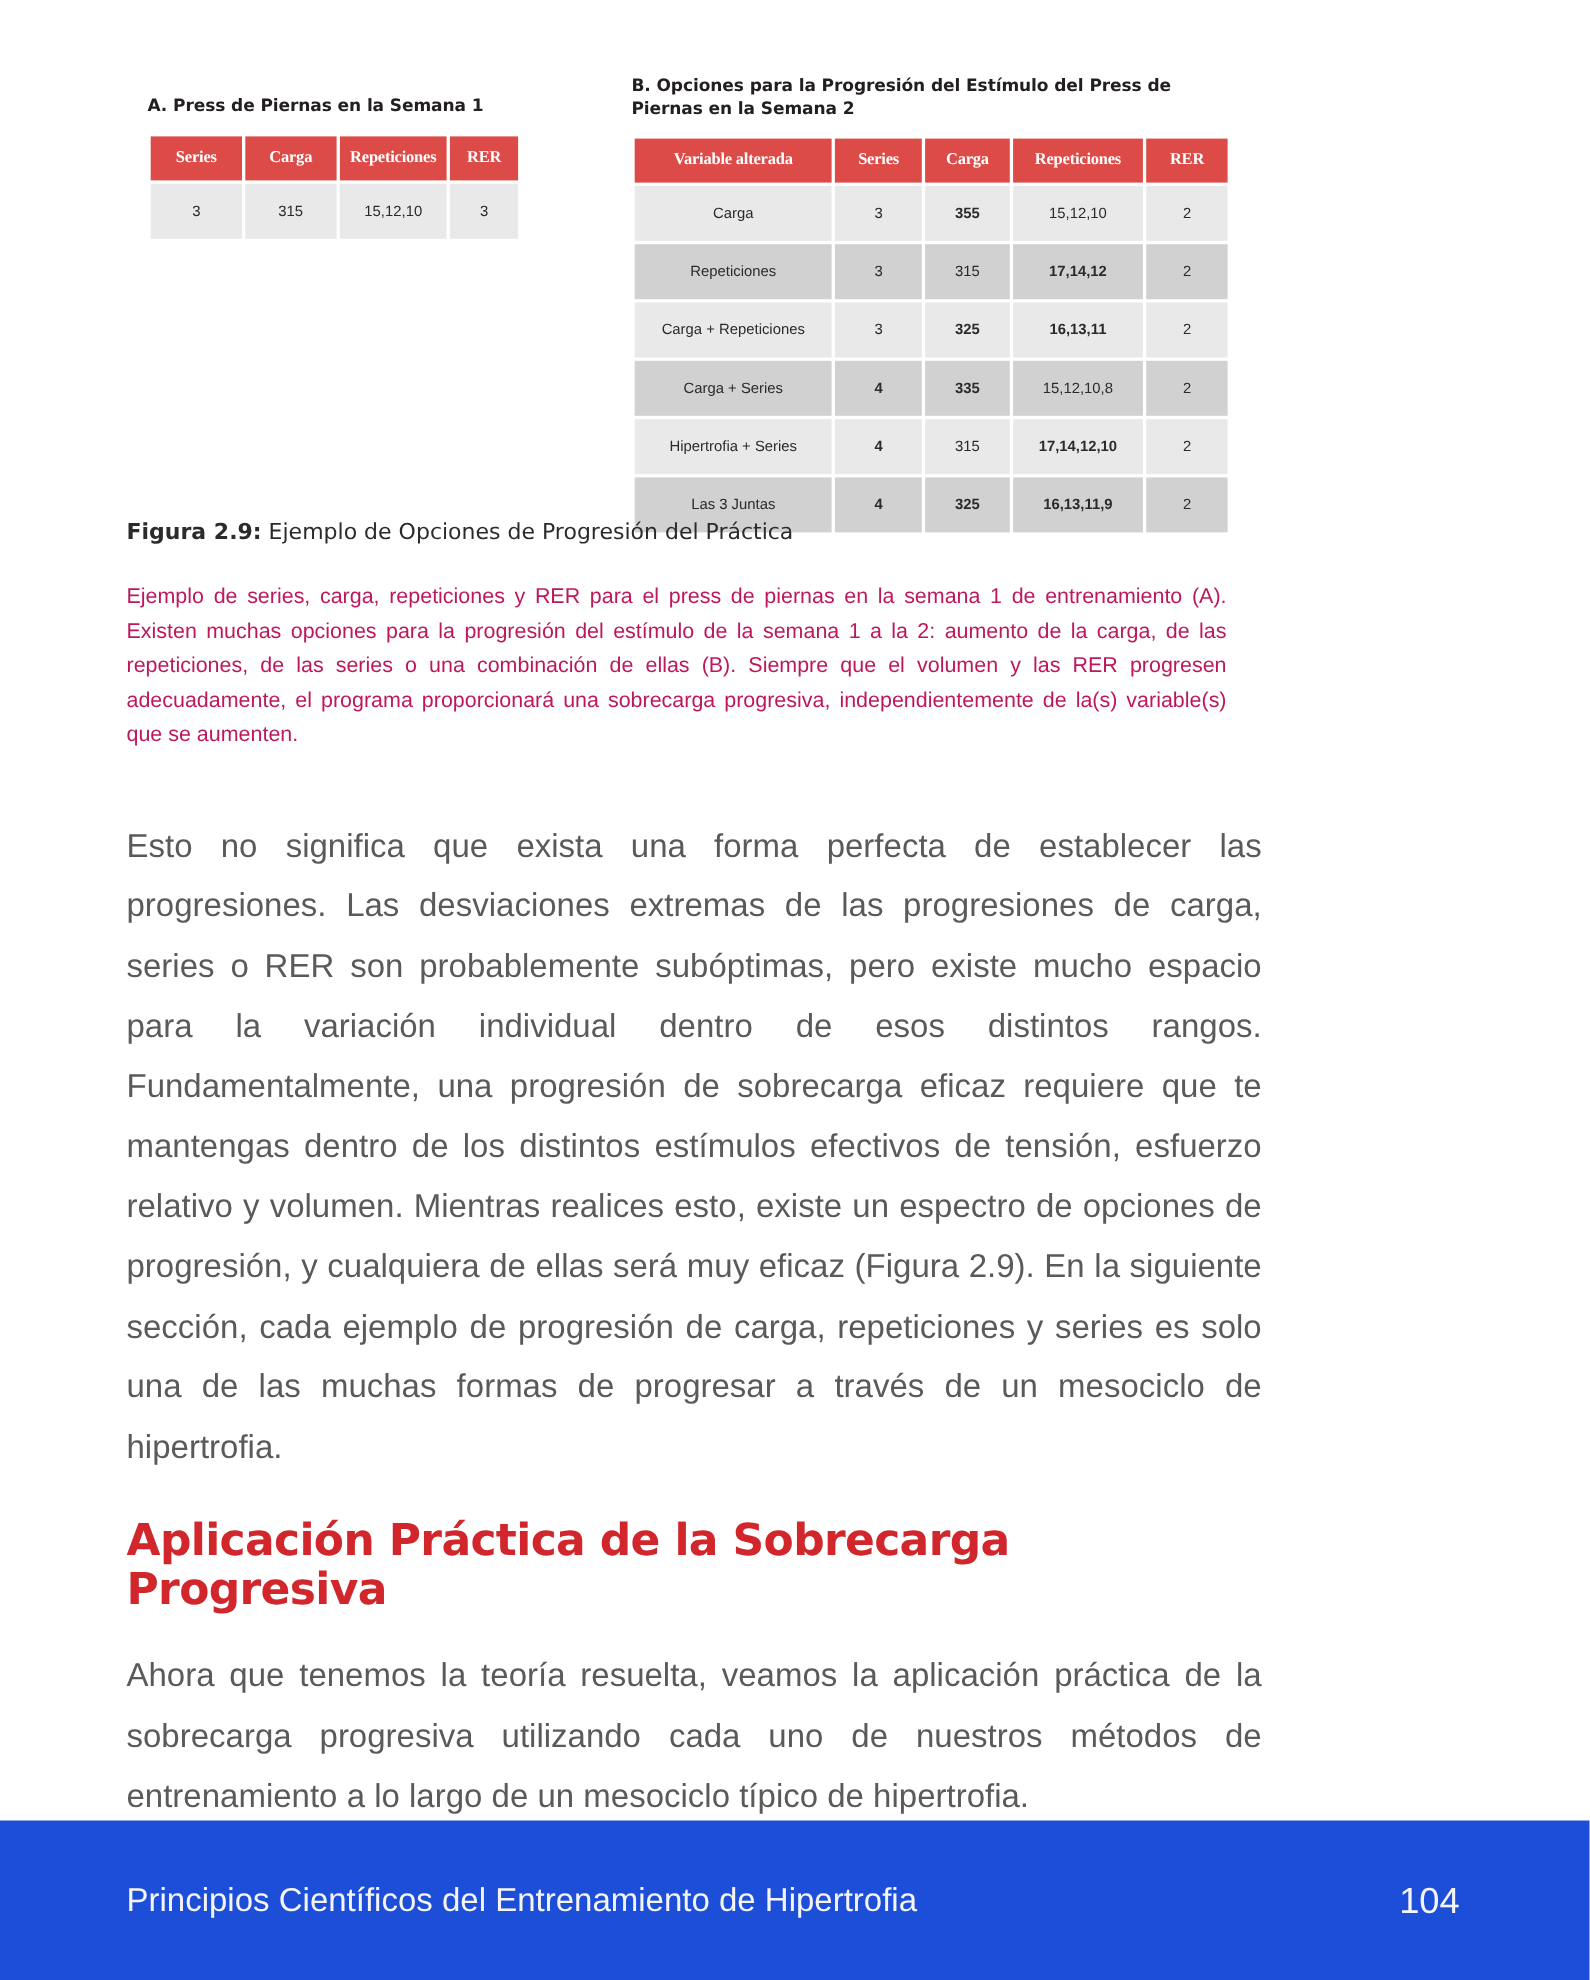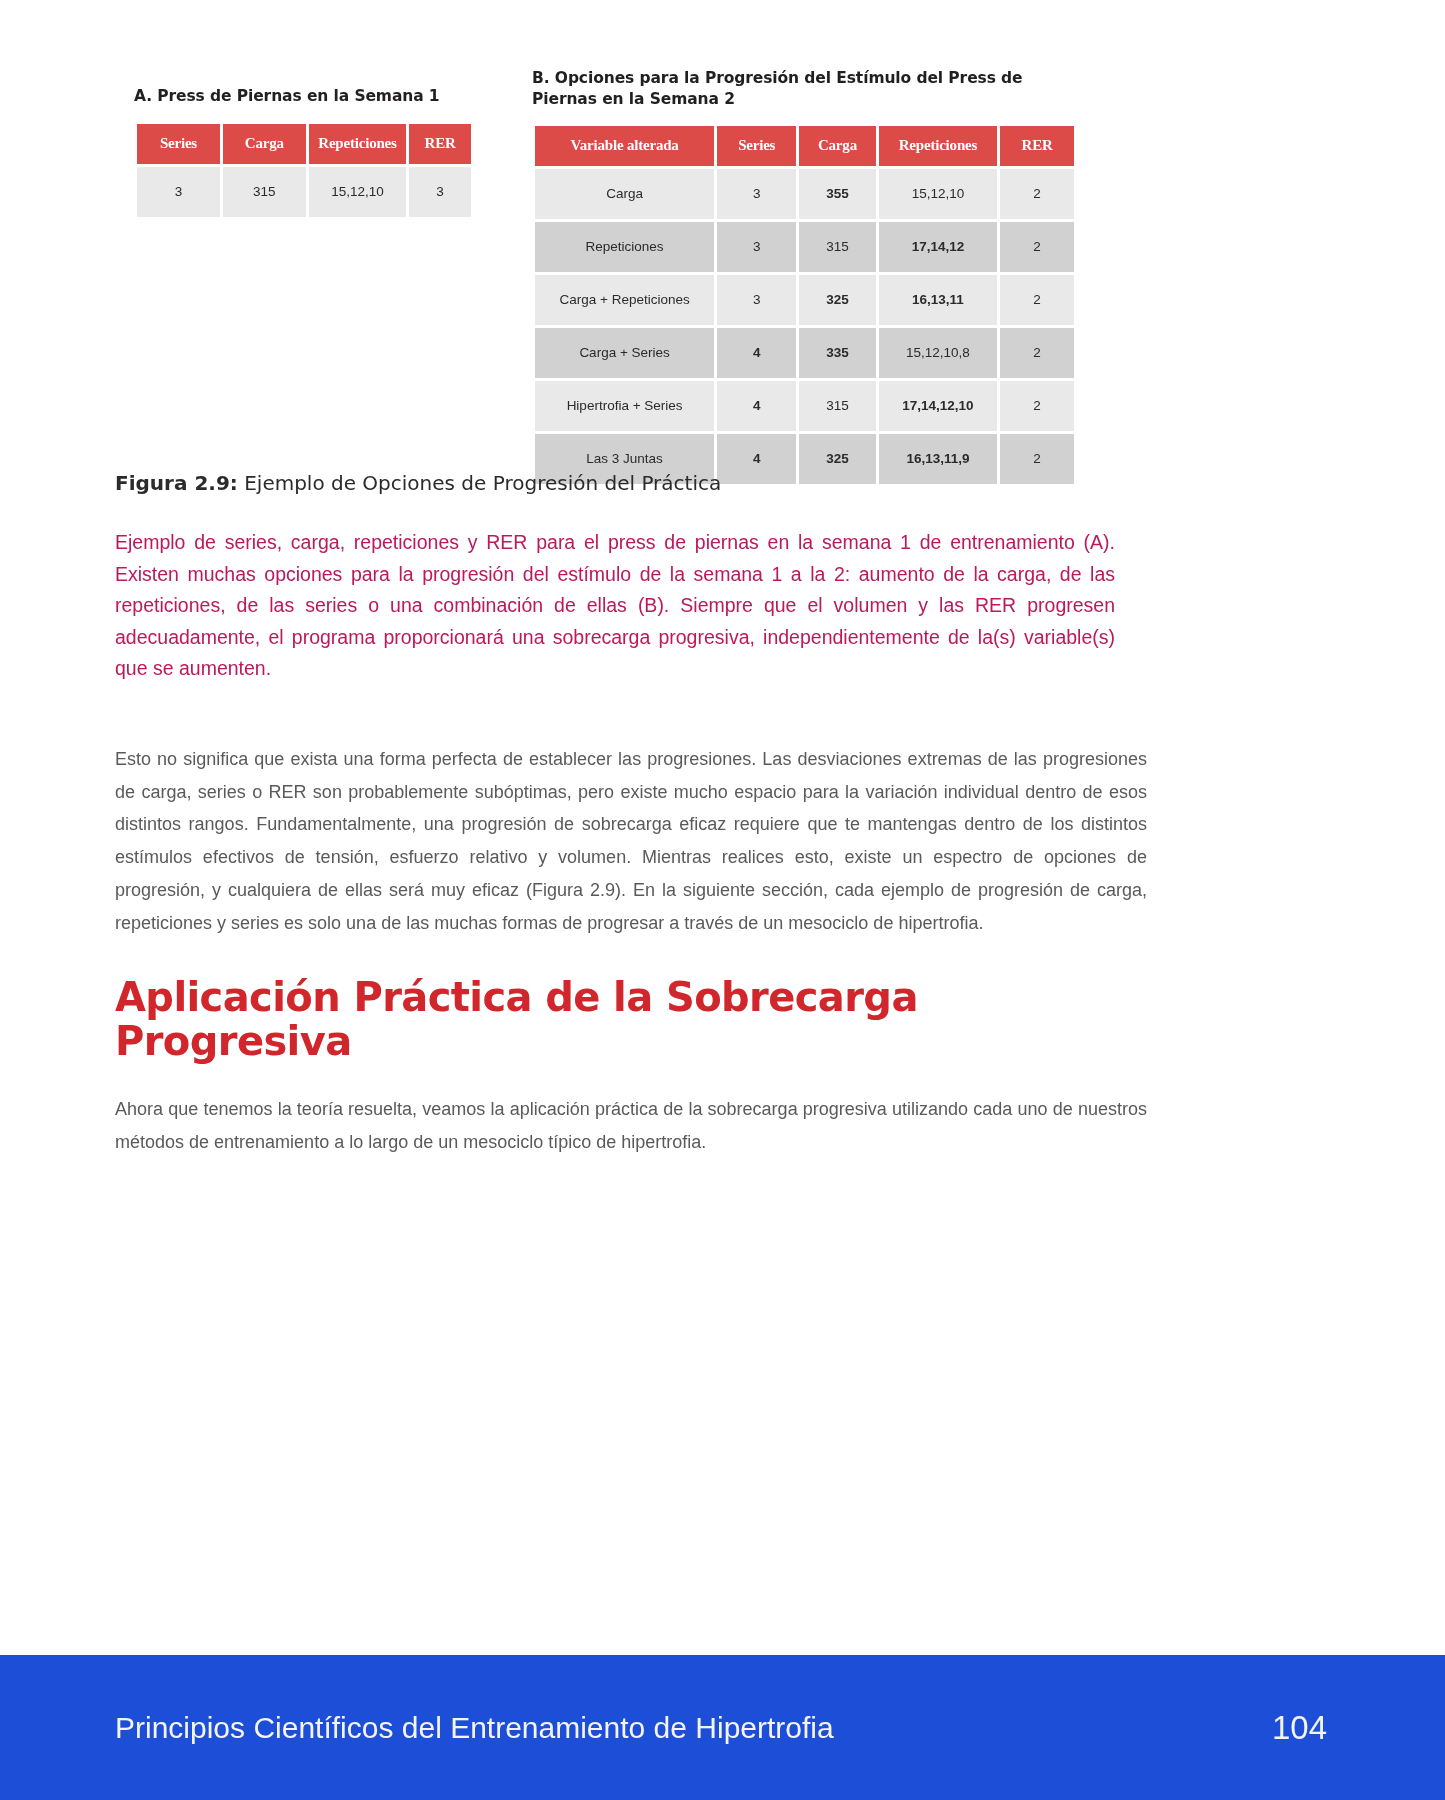--- a/index.html
+++ b/index.html
@@ -32,21 +32,21 @@
   }
 
   .panel-a {
     position: absolute;
     left: 134px;
     top: 86px;
     width: 340px;
   }
   .panel-b {
     position: absolute;
-    left: 532px;
+    left: 574px;
     top: 68px;
     width: 545px;
   }
 
   .panel-title {
     font-family: "DejaVu Sans", sans-serif;
     font-weight: bold;
     font-size: 15.5px;
     color: #231f20;
     line-height: 1.38;
@@ -128,21 +128,21 @@
     line-height: 1.62;
     color: #be185d;
     margin: 0 0 58px 0;
     width: 1000px;
     text-align: justify;
     text-justify: inter-word;
   }
 
   .body-par {
     font-family: "Liberation Sans", sans-serif;
-    font-size: 18px;
+    font-size: 30px;
     line-height: 1.82;
     color: #5a5a5a;
     margin: 0 0 34px 0;
     width: 1032px;
     text-align: justify;
     text-justify: inter-word;
   }
 
   h1.section-heading {
     font-family: "DejaVu Sans", sans-serif;

